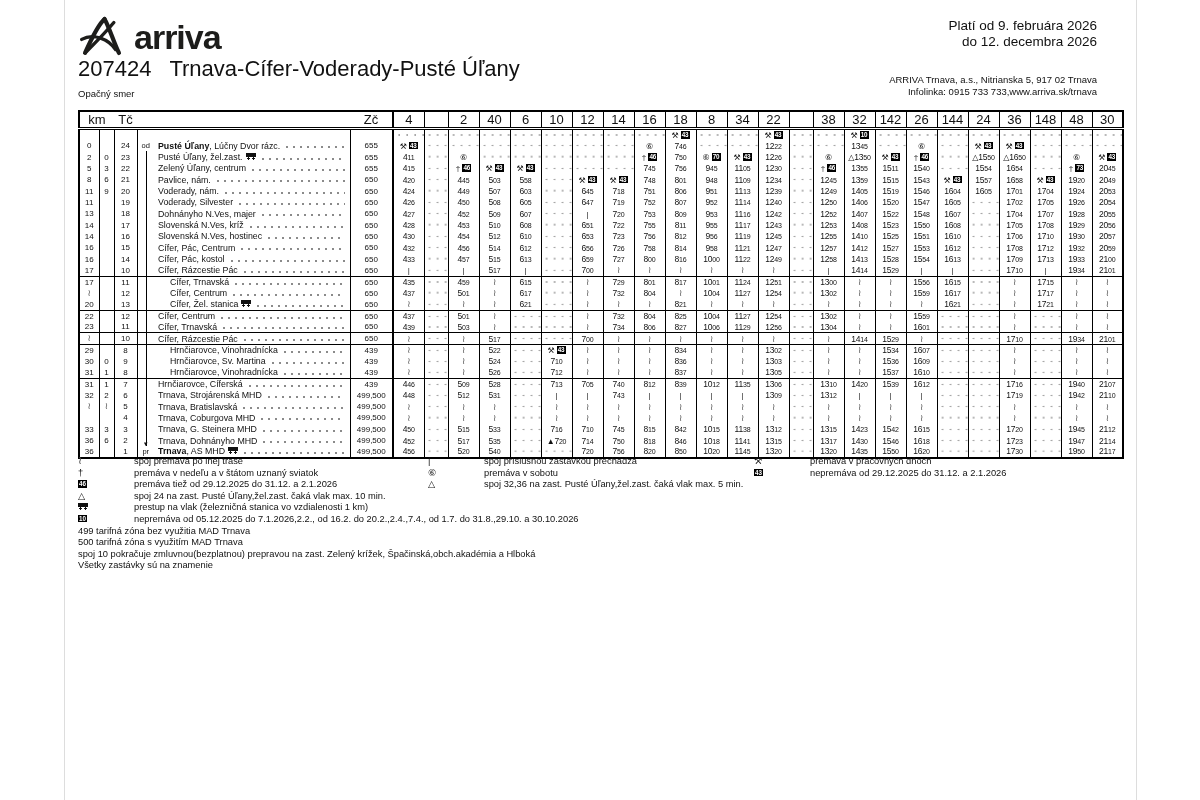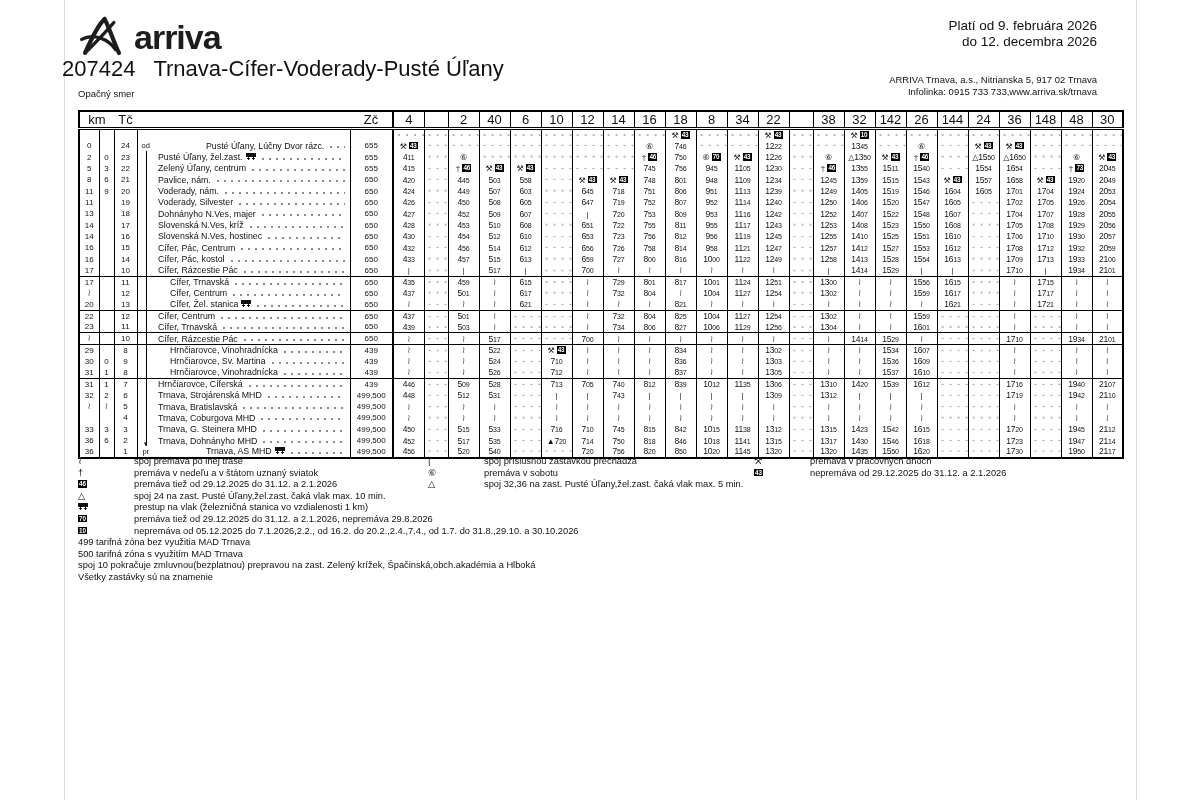--- a/index.html
+++ b/index.html
@@ -4,21 +4,21 @@
 <style>
   html,body{margin:0;padding:0;background:#fff;}
   body{width:1200px;height:800px;position:relative;font-family:"Liberation Sans","DejaVu Sans",sans-serif;color:#111;overflow:hidden;}
   .page-edge{position:absolute;top:0;bottom:0;width:1px;background:#ddd;}
   #edge-l{left:64px;} #edge-r{left:1136px;}
 
   
   #logo{position:absolute;left:76px;top:14px;display:flex;align-items:center;}
   #logo svg{display:block;}
   #logo .word{font-size:34px;font-weight:bold;letter-spacing:-1px;color:#1d1d1b;margin-left:6px;margin-top:2px;}
-  #title{position:absolute;left:62px;top:56px;font-size:22px;color:#111;white-space:nowrap;}
+  #title{position:absolute;left:78px;top:56px;font-size:22px;color:#111;white-space:nowrap;}
   #title .num{margin-right:18px;}
   #dir{position:absolute;left:78px;top:88px;font-size:9.5px;}
   #valid{position:absolute;right:103px;top:18px;text-align:right;font-size:13.5px;line-height:16px;}
   #company{position:absolute;right:103px;top:74px;text-align:right;font-size:9.5px;line-height:11.5px;}
 
   
   #tt{position:absolute;left:78px;top:110px;}
   table.grid{border-collapse:collapse;table-layout:fixed;width:1046px;border:2px solid #000;}
   table.grid td,table.grid th{padding:0;margin:0;font-weight:normal;vertical-align:middle;overflow:hidden;white-space:nowrap;}
   tr.head{height:14px;}
@@ -29,21 +29,21 @@
   td.km1,td.km2{font-size:8px;text-align:center;}
   td.km2{border-left:1px solid #000;}
   td.tc{font-size:8px;text-align:center;border-left:1px solid #000;}
   td.odpr{font-size:7.5px;text-align:center;border-left:1px solid #000;position:relative;}
   td.odpr .vline{position:absolute;left:50%;top:0;bottom:0;width:1px;background:#000;}
   td.odpr .arr{position:absolute;left:50%;bottom:-1px;transform:translateX(-50%);font-size:6px;line-height:6px;}
   td.st{font-size:8.8px;text-align:left;}
   td.st .wrap{display:flex;align-items:center;}
   td.st .nm{padding-left:4px;}
   td.st .nm.ind{padding-left:16px;}
-  td.st b{font-weight:normal;margin-left:48px;}
+  td.st b{font-weight:bold;}
   td.st .leader{flex:1;height:4px;margin:3px 5px 0 6px;background-image:radial-gradient(circle at 1px 1px,#888 0.7px,transparent 1.1px);background-size:7px 2px;background-repeat:repeat-x;background-position:left center;}
   td.zc{font-size:8px;text-align:center;border-left:1px solid #000;}
   td.tcell{font-size:8.5px;text-align:center;border-left:1px solid #000;letter-spacing:-0.2px;}
   td.tfirst{border-left:2px solid #000;}
   td.empty{background-image:radial-gradient(circle at 1.2px 50%,#a8a8a8 0.7px,transparent 1.1px);background-size:8px 100%;background-repeat:repeat-x;background-position:4px center;}
   .mm{font-size:7px;}
   .sq{color:#555;font-size:9px;line-height:8px;}
   .bar{color:#222;font-size:8px;}
   .bdg{display:inline-block;background:#000;color:#fff;font-size:6.3px;font-weight:bold;line-height:7.5px;padding:0 1px;min-width:7px;vertical-align:1px;}
   .sym{font-size:8px;}
@@ -1301,24 +1301,20 @@
       </div>
       <div class="lgline">
         <span class="s"><span>△</span></span>
         <span class="t">spoj 24 na zast. Pusté Úľany,žel.zast. čaká vlak max. 10 min.</span>
       </div>
       <div class="lgline">
         <span class="s"><span class="loco" style="margin-left:0"></span></span>
         <span class="t">prestup na vlak (železničná stanica vo vzdialenosti 1 km)</span>
       </div>
       <div class="lgline">
-        <span class="s"><span class="bdg">70</span></span>
-        <span class="t">premáva tiež od 29.12.2025 do 31.12. a 2.1.2026, nepremáva 29.8.2026</span>
-      </div>
-      <div class="lgline">
         <span class="s"><span class="bdg">10</span></span>
         <span class="t">nepremáva od 05.12.2025 do 7.1.2026,2.2., od 16.2. do 20.2.,2.4.,7.4., od 1.7. do 31.8.,29.10. a 30.10.2026</span>
       </div>
       <div class="lgplain">499 tarifná zóna bez využitia MAD Trnava</div>
       <div class="lgplain">500 tarifná zóna s využitím MAD Trnava</div>
       <div class="lgplain">spoj 10 pokračuje zmluvnou(bezplatnou) prepravou na zast. Zelený krížek, Špačinská,obch.akadémia a Hlboká</div>
       <div class="lgplain">Všetky zastávky sú na znamenie</div>
     </div>
   <div class="lgblock" id="lg2">
       <div class="lgline">

